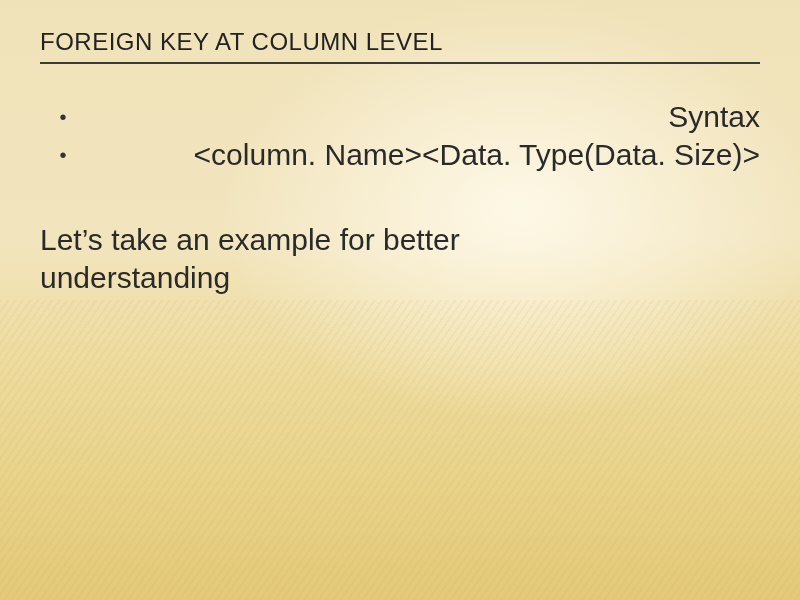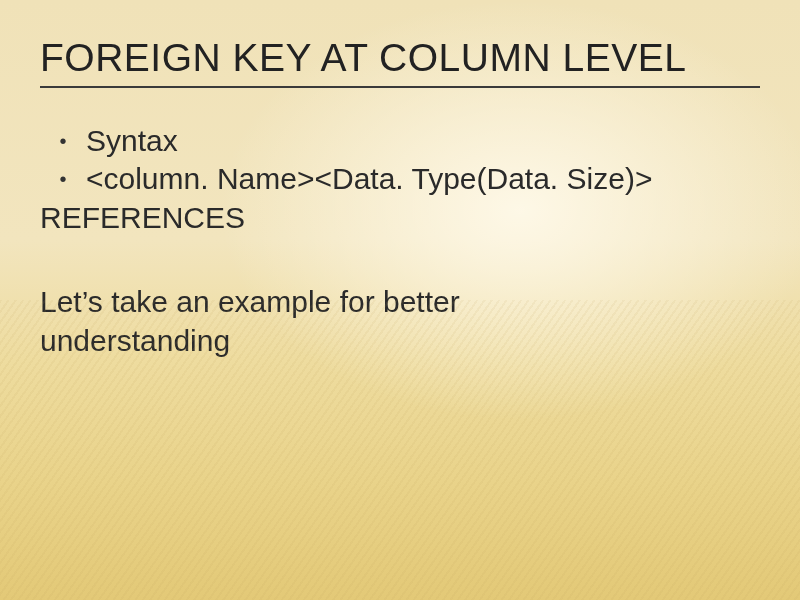--- a/index.html
+++ b/index.html
@@ -37,23 +37,23 @@
   }
   .slide {
     position: relative;
     width: 800px;
     height: 600px;
     box-sizing: border-box;
     padding: 20px 40px 30px 40px;
     color: #2a2a2a;
   }
   .title {
-    font-size: 39px;
+    font-size: 24px;
     letter-spacing: 0.5px;
-    margin: 16px 0 6px 0;
+    margin: 8px 0 6px 0;
     color: #222;
     font-weight: 400;
   }
   .rule {
     height: 2px;
     background: #3a3a3a;
     margin: 4px 0 34px 0;
   }
   .body {
     font-size: 30px;
@@ -67,20 +67,21 @@
   .bullet-dot {
     width: 46px;
     flex: 0 0 46px;
     text-align: center;
     font-size: 20px;
     line-height: 38px;
     color: #333;
   }
   .bullet-text {
     flex: 1;
+    text-align: right;
   }
   .cont {
     margin-left: 0;
   }
   .para2 {
     margin-top: 46px;
   }
 </style>
 </head>
 <body>
@@ -96,21 +97,20 @@
     <div class="bullet-row">
       <div class="bullet-dot">•</div>
       <div class="bullet-text">Syntax</div>
     </div>
 
     <div class="bullet-row">
       <div class="bullet-dot">•</div>
       <div class="bullet-text">&lt;column. Name&gt;&lt;Data. Type(Data. Size)&gt;</div>
     </div>
 
-    <div class="cont">REFERENCES</div>
 
     <div class="para2">Let’s take an example for better</div>
     <div>understanding</div>
 
   </div>
 </div>
 
 <div class="texture"></div>
 
 </body></html>

